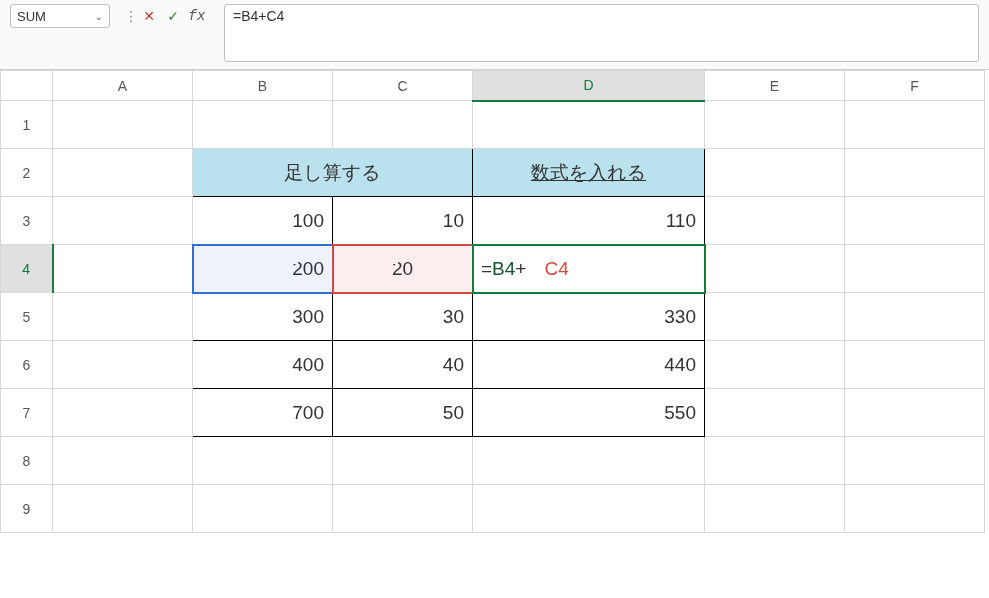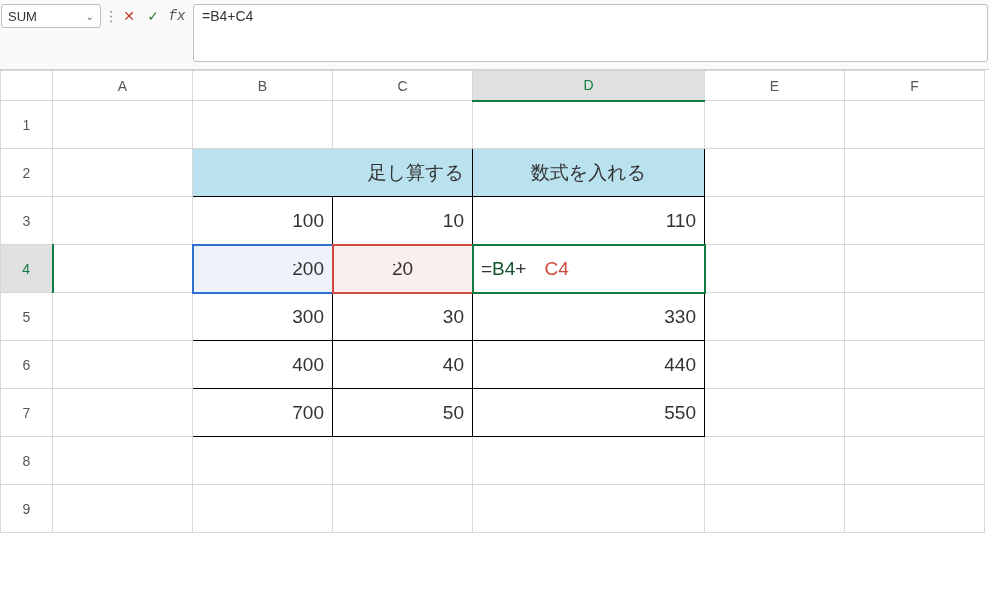--- a/index.html
+++ b/index.html
@@ -6,22 +6,22 @@
   body {
     font-family: "Segoe UI", Arial, sans-serif;
     font-size: 14px;
     background: #ffffff;
     color: #333;
     user-select: none;
   }
   .formula-bar {
     display: flex;
     align-items: flex-start;
-    padding: 4px 1px;
-    gap: 5px;
+    padding: 4px 10px;
+    gap: 16px;
     border-bottom: 1px solid #d0d0d0;
     background: #fafafa;
     height: 70px;
   }
   .namebox {
     width: 100px;
     height: 24px;
     background: #fff;
     border: 1px solid #c0c0c0;
     border-radius: 3px;
@@ -204,22 +204,22 @@
       <td class="cell col-A"></td>
       <td class="cell col-B"></td>
       <td class="cell col-C"></td>
       <td class="cell col-D"></td>
       <td class="cell col-E"></td>
       <td class="cell col-F"></td>
     </tr>
     <tr>
       <th class="rowhead">2</th>
       <td class="cell col-A"></td>
-      <td class="cell col-B hdr-blue" colspan="2" style="text-align:right;">足し算する</td>
-      <td class="cell col-D hdr-blue" style="text-align:center;">数式を入れる</td>
+      <td class="cell col-B hdr-blue" colspan="2" style="text-align:center;">足し算する</td>
+      <td class="cell col-D hdr-blue" style="text-align:center;text-decoration:underline;">数式を入れる</td>
       <td class="cell col-E"></td>
       <td class="cell col-F"></td>
     </tr>
     <tr>
       <th class="rowhead">3</th>
       <td class="cell col-A"></td>
       <td class="cell col-B tcell">100</td>
       <td class="cell col-C tcell">10</td>
       <td class="cell col-D tcell">110</td>
       <td class="cell col-E"></td>

